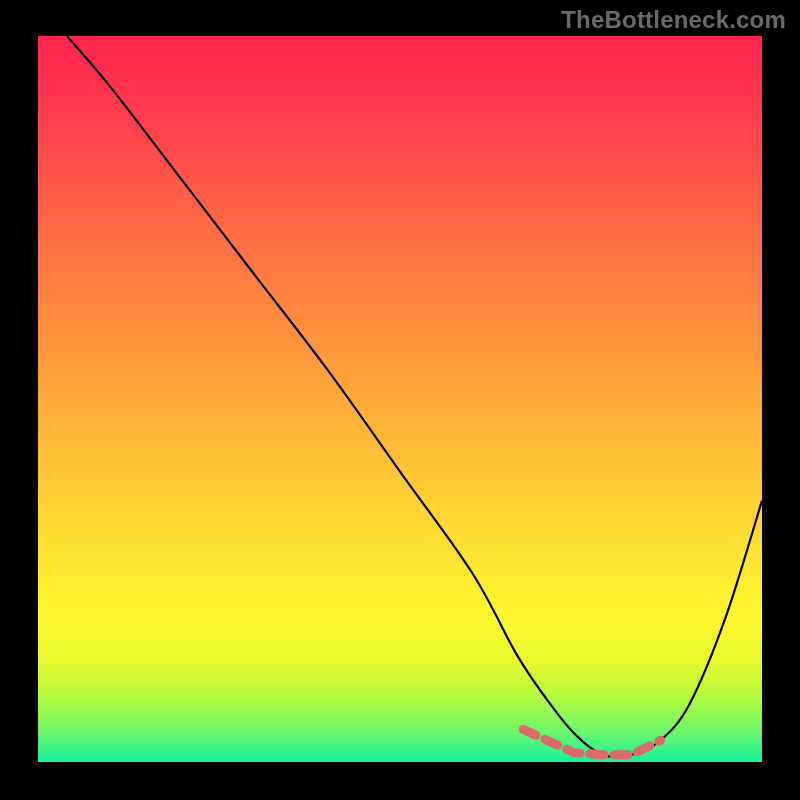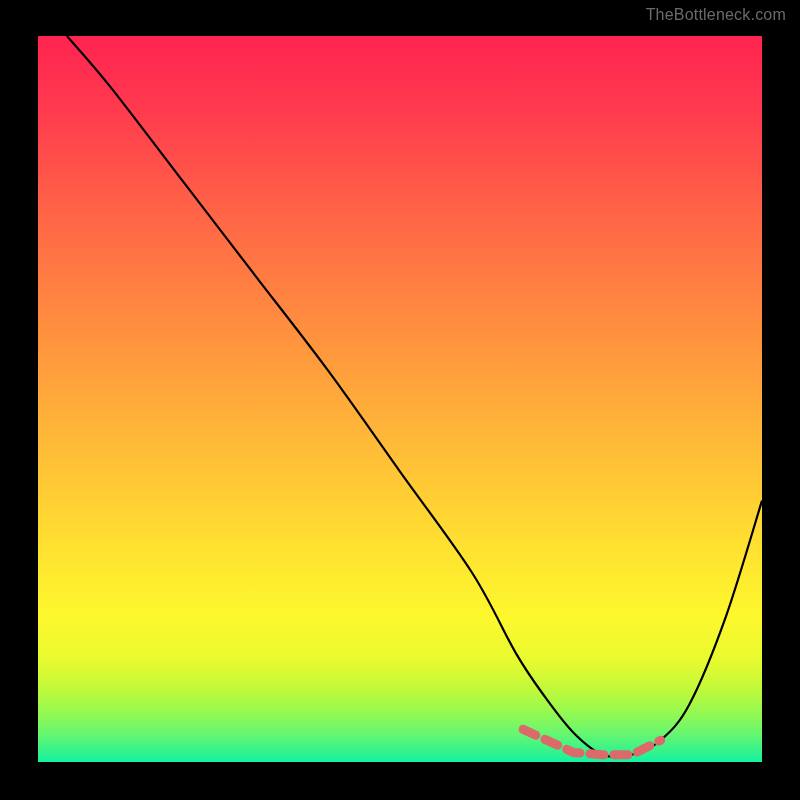--- a/index.html
+++ b/index.html
@@ -9,22 +9,22 @@
     background: #000;
     position: relative;
     font-family: Arial, sans-serif;
     overflow: hidden;
   }
   .watermark {
     position: absolute;
     top: 6px;
     right: 14px;
     color: #6a6a6a;
-    font-size: 16px;
-    font-weight: 400;
+    font-size: 24px;
+    font-weight: 700;
     z-index: 10;
     letter-spacing: 0.2px;
   }
   .plot-area {
     position: absolute;
     left: 38px;
     top: 36px;
     width: 724px;
     height: 726px;
     overflow: hidden;

